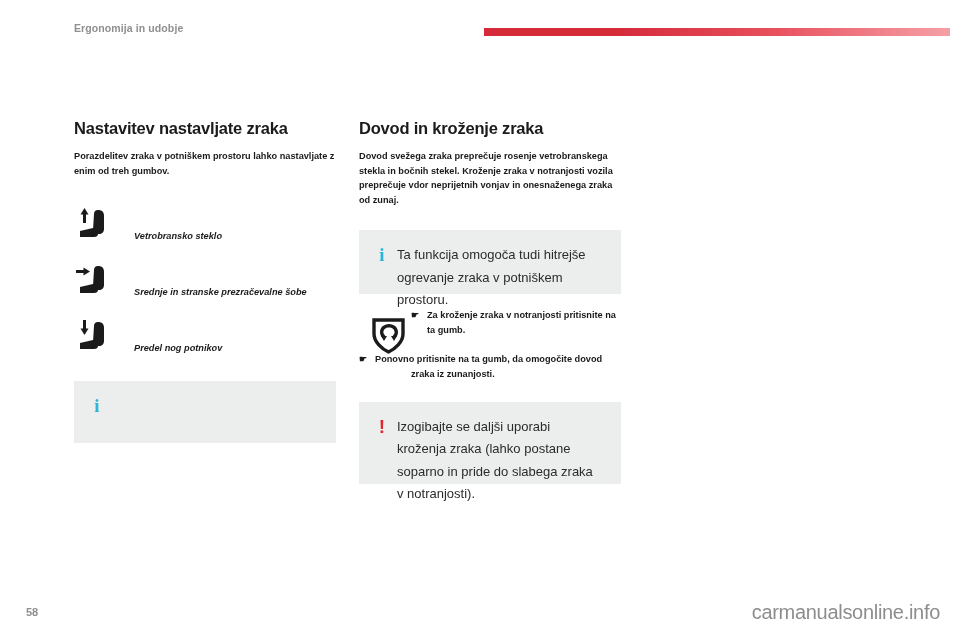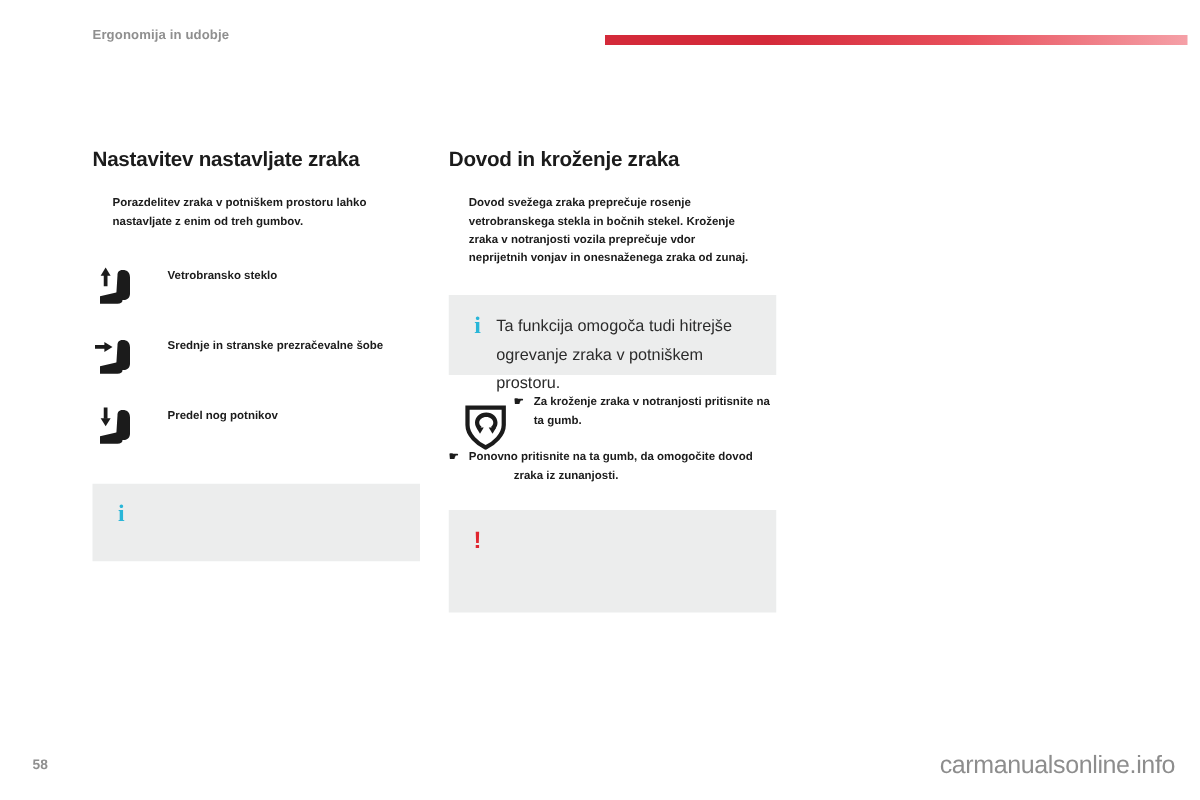--- a/index.html
+++ b/index.html
@@ -56,43 +56,44 @@
 
   h1.sec-title {
     margin: 0 0 10px 0;
     font-size: 16.5px;
     font-weight: bold;
     color: #1b1b1b;
     line-height: 1.25;
     letter-spacing: -0.2px;
   }
   p.lead {
-    margin: 16px;
+    margin: 0;
     font-size: 9.2px;
     font-weight: bold;
     color: #1b1b1b;
     line-height: 1.62;
   }
   p.body-note {
     margin: 0;
     font-size: 9.2px;
     font-weight: bold;
     color: #1b1b1b;
     line-height: 1.62;
   }
 
   
   .icon-list {
     margin-top: 26px;
   }
   .icon-row {
     display: flex;
-    align-items: flex-start;
+    align-items: flex-end;
     margin-bottom: 17px;
     min-height: 38px;
+    font-style: italic;
   }
   .icon-cell {
     width: 60px;
     flex: 0 0 60px;
     display: flex;
     align-items: flex-start;
     justify-content: flex-start;
     padding-top: 1px;
   }
   .icon-label {
@@ -319,19 +320,20 @@
 
     <div class="bullet-row bullet-second">
       <div class="bullet-glyph">☛</div>
       <div class="bullet-text">Ponovno pritisnite na ta gumb, da omogočite dovod zraka iz zunanjosti.</div>
     </div>
 
   </div>
 
   <div class="callout warn-right">
     <div class="callout-mark mark-warn">!</div>
+    <div class="callout-text">Izogibajte se daljši uporabi kroženja zraka (lahko postane soparno in pride do slabega zraka v notranjosti).</div>
   </div>
 
 </div>
 
 <div class="page-number">58</div>
 
 <div class="watermark">carmanualsonline.info</div>
 
 </body></html>

